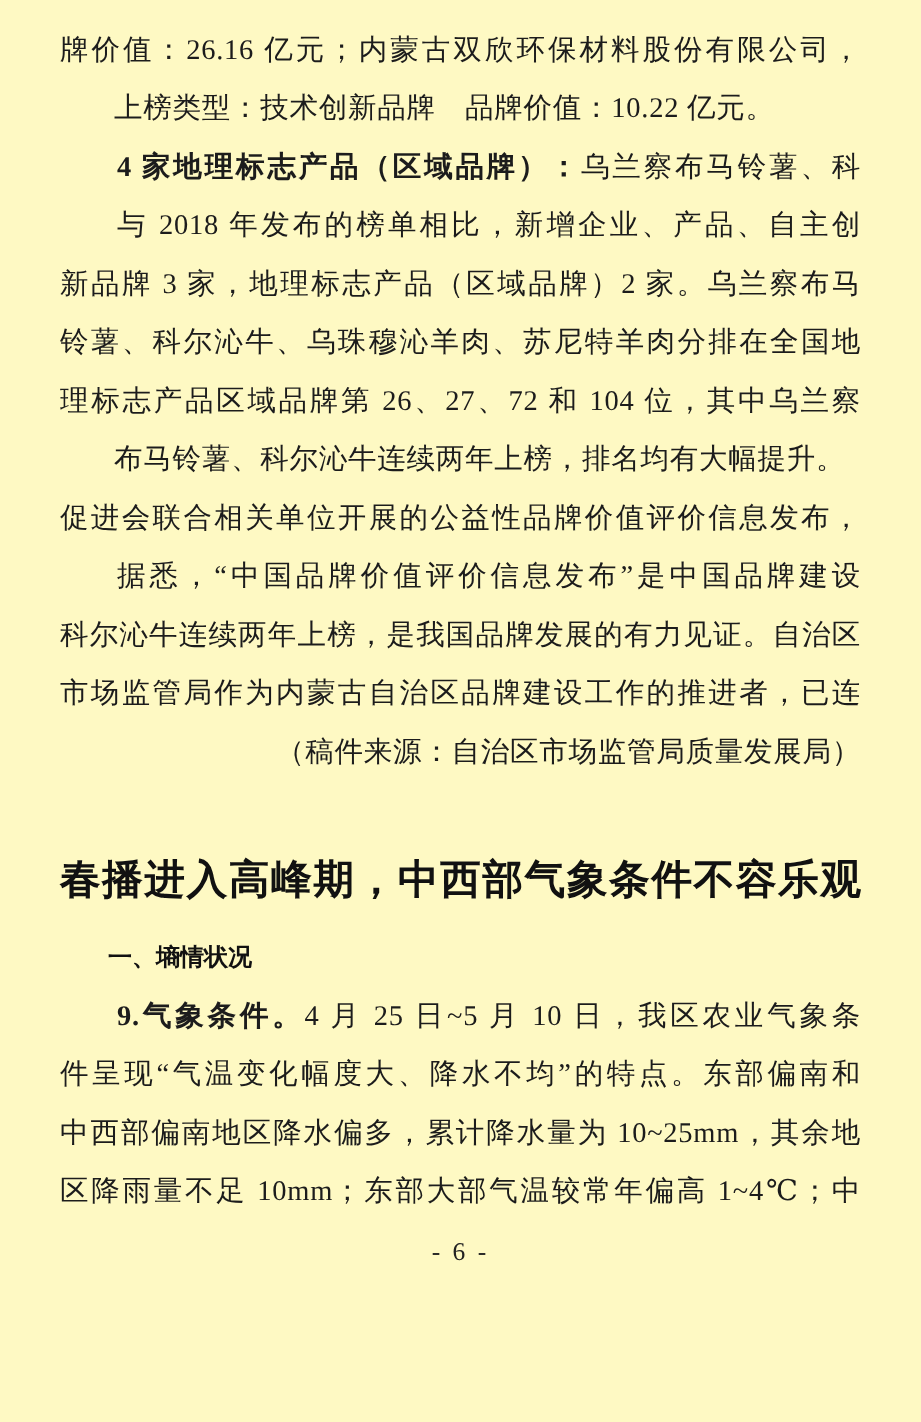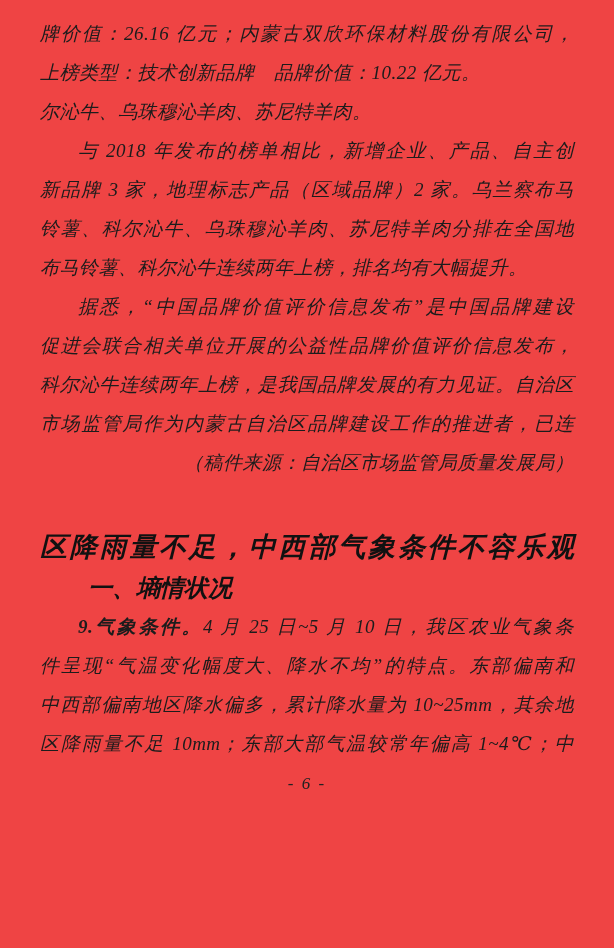--- a/index.html
+++ b/index.html
@@ -5,41 +5,41 @@
   html, body {
     margin: 0;
     padding: 0;
     background: #ffffff;
   }
   .page {
     position: relative;
     width: 614px;
     height: 948px;
     margin: 0 auto;
-    background: #ef4444;
+    background: #fef9c3;
     color: #1c1c1c;
     box-sizing: border-box;
     padding: 14px 40px 0 40px;
     font-family: "Liberation Serif", "DejaVu Serif", serif;
     overflow: hidden;
-    font-style: italic;
   }
   .line {
     font-size: 19px;
     line-height: 39px;
     height: 39px;
     text-align: justify;
     text-align-last: justify;
     text-justify: inter-character;
     white-space: normal;
     letter-spacing: 0.5px;
   }
   .line.end {
     text-align: left;
     text-align-last: left;
+    margin-left: 36px;
   }
   .line.indent {
     text-indent: 2em;
   }
   .line.src {
     text-align: center;
     text-align-last: right;
   }
   .bold-lead {
     font-weight: 700;
@@ -49,21 +49,22 @@
     font-size: 27px;
     font-weight: 700;
     line-height: 42px;
     height: 42px;
     text-align: justify;
     text-align-last: justify;
     text-justify: inter-character;
     color: #111111;
   }
   .section-heading {
-    font-size: 24px;
+    margin-top: 12px;
+    font-size: 16px;
     font-weight: 700;
     line-height: 39px;
     height: 39px;
     padding-left: 2em;
     font-family: "Liberation Sans", "DejaVu Sans", sans-serif;
     color: #111111;
   }
   .page-number {
     margin-top: 8px;
     font-size: 17px;
@@ -75,35 +76,38 @@
   }
 </style>
 </head>
 <body>
 
 <div class="page">
 
   <div class="line">牌价值：26.16 亿元；内蒙古双欣环保材料股份有限公司，</div>
   <div class="line end">上榜类型：技术创新品牌　品牌价值：10.22 亿元。</div>
 
-  <div class="line end">尔沁牛、乌珠穆沁羊肉、苏尼特羊肉。</div>
+  <div class="line indent">
+    <span class="bold-lead">4 家地理标志产品（区域品牌）：</span><span>乌兰察布马铃薯、科</span>
+  </div>
 
   <div class="line indent">与 2018 年发布的榜单相比，新增企业、产品、自主创</div>
   <div class="line">新品牌 3 家，地理标志产品（区域品牌）2 家。乌兰察布马</div>
   <div class="line">铃薯、科尔沁牛、乌珠穆沁羊肉、苏尼特羊肉分排在全国地</div>
+  <div class="line">理标志产品区域品牌第 26、27、72 和 104 位，其中乌兰察</div>
   <div class="line end">布马铃薯、科尔沁牛连续两年上榜，排名均有大幅提升。</div>
 
+  <div class="line">促进会联合相关单位开展的公益性品牌价值评价信息发布，</div>
   <div class="line indent">据悉，“中国品牌价值评价信息发布”是中国品牌建设</div>
-  <div class="line">促进会联合相关单位开展的公益性品牌价值评价信息发布，</div>
   <div class="line">科尔沁牛连续两年上榜，是我国品牌发展的有力见证。自治区</div>
   <div class="line">市场监管局作为内蒙古自治区品牌建设工作的推进者，已连</div>
 
   <div class="line src">（稿件来源：自治区市场监管局质量发展局）</div>
 
-  <div class="article-title">区降雨量不足，中西部气象条件不容乐观</div>
+  <div class="article-title">春播进入高峰期，中西部气象条件不容乐观</div>
 
   <div class="section-heading">一、墒情状况</div>
 
   <div class="line indent">
     <span class="bold-lead">9.气象条件。</span><span>4 月 25 日~5 月 10 日，我区农业气象条</span>
   </div>
   <div class="line">件呈现“气温变化幅度大、降水不均”的特点。东部偏南和</div>
   <div class="line">中西部偏南地区降水偏多，累计降水量为 10~25mm，其余地</div>
   <div class="line">区降雨量不足 10mm；东部大部气温较常年偏高 1~4℃；中</div>
 

